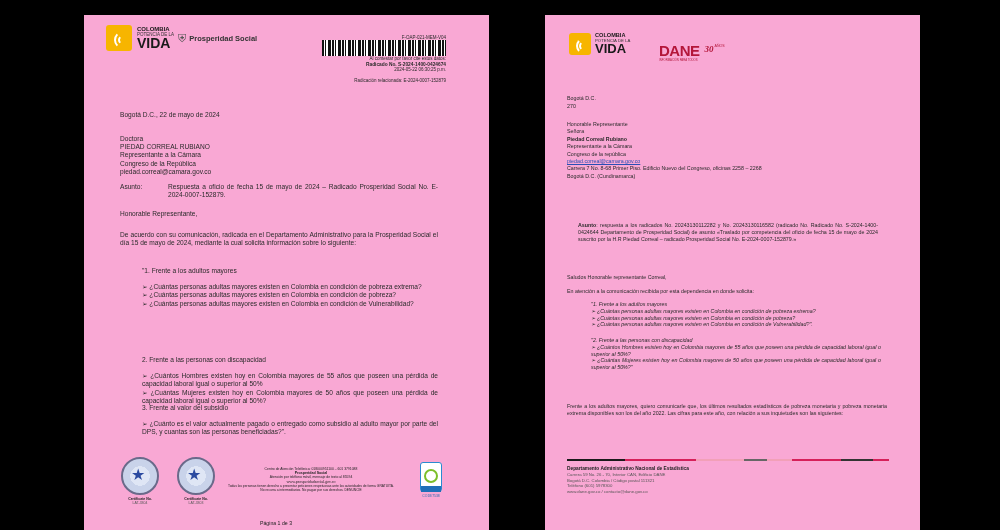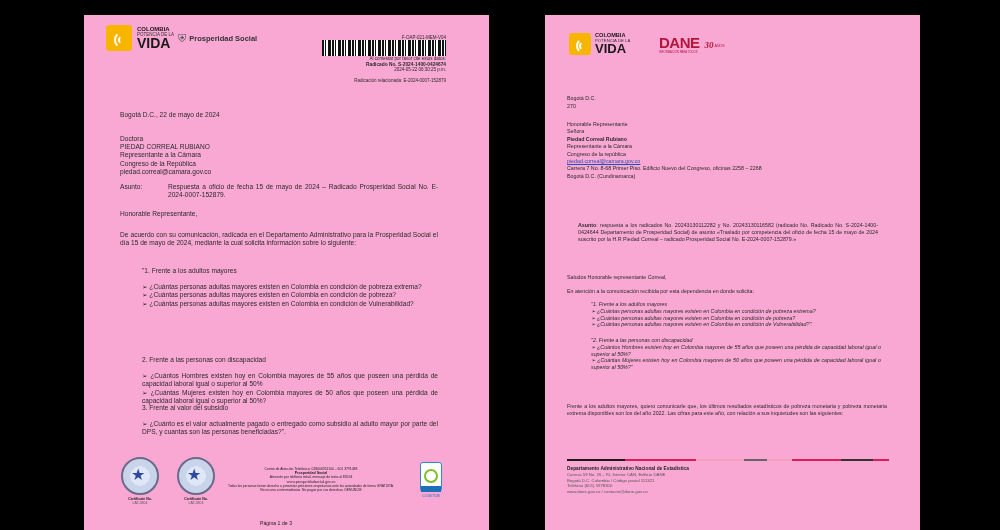--- a/index.html
+++ b/index.html
@@ -141,21 +141,21 @@
       <div class="arc" style="left:10px;top:8px;width:7px;height:6px;"></div>
     </div>
     <div style="margin-left:4px;">
       <div class="cpv-text" style="font-size:5.6px;line-height:6px;">COLOMBIA</div>
       <div style="font-size:4.3px;line-height:5px;color:#333;">POTENCIA DE LA</div>
       <div class="cpv-text" style="font-size:13px;line-height:12px;">VIDA</div>
     </div>
   </div>
 
   <div class="abs" style="left:114px;top:21px;">
-    <div style="display:flex;align-items:flex-end;">
+    <div style="display:flex;align-items:flex-start;margin-top:8px;">
       <span class="dane-word" style="font-size:15px;line-height:14px;">DANE</span>
       <span style="color:#b4163a;font-weight:bold;font-style:italic;font-size:9px;margin-left:5px;font-family:'Liberation Serif',serif;">30</span>
       <span style="color:#b4163a;font-size:3.6px;margin-left:1px;margin-bottom:2px;">AÑOS</span>
     </div>
     <div style="font-size:2.8px;color:#b4163a;">INFORMACIÓN PARA TODOS</div>
   </div>
 
 
   <div class="abs t2" style="left:22px;top:80px;">Bogotá D.C.</div>
   <div class="abs t2" style="left:22px;top:88px;">270</div>

